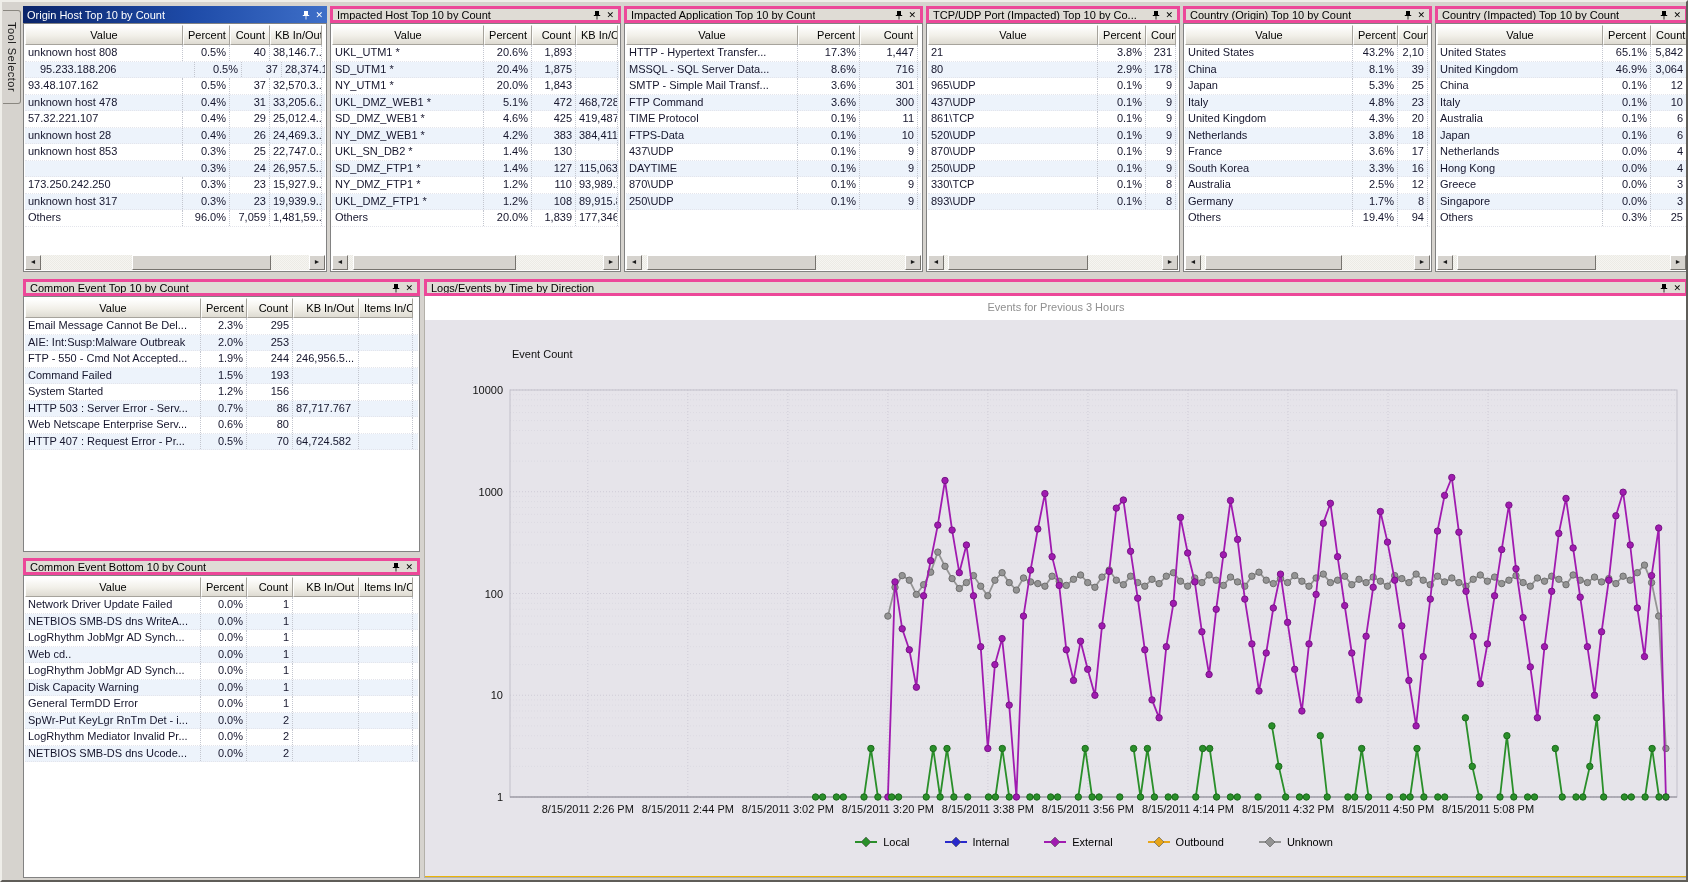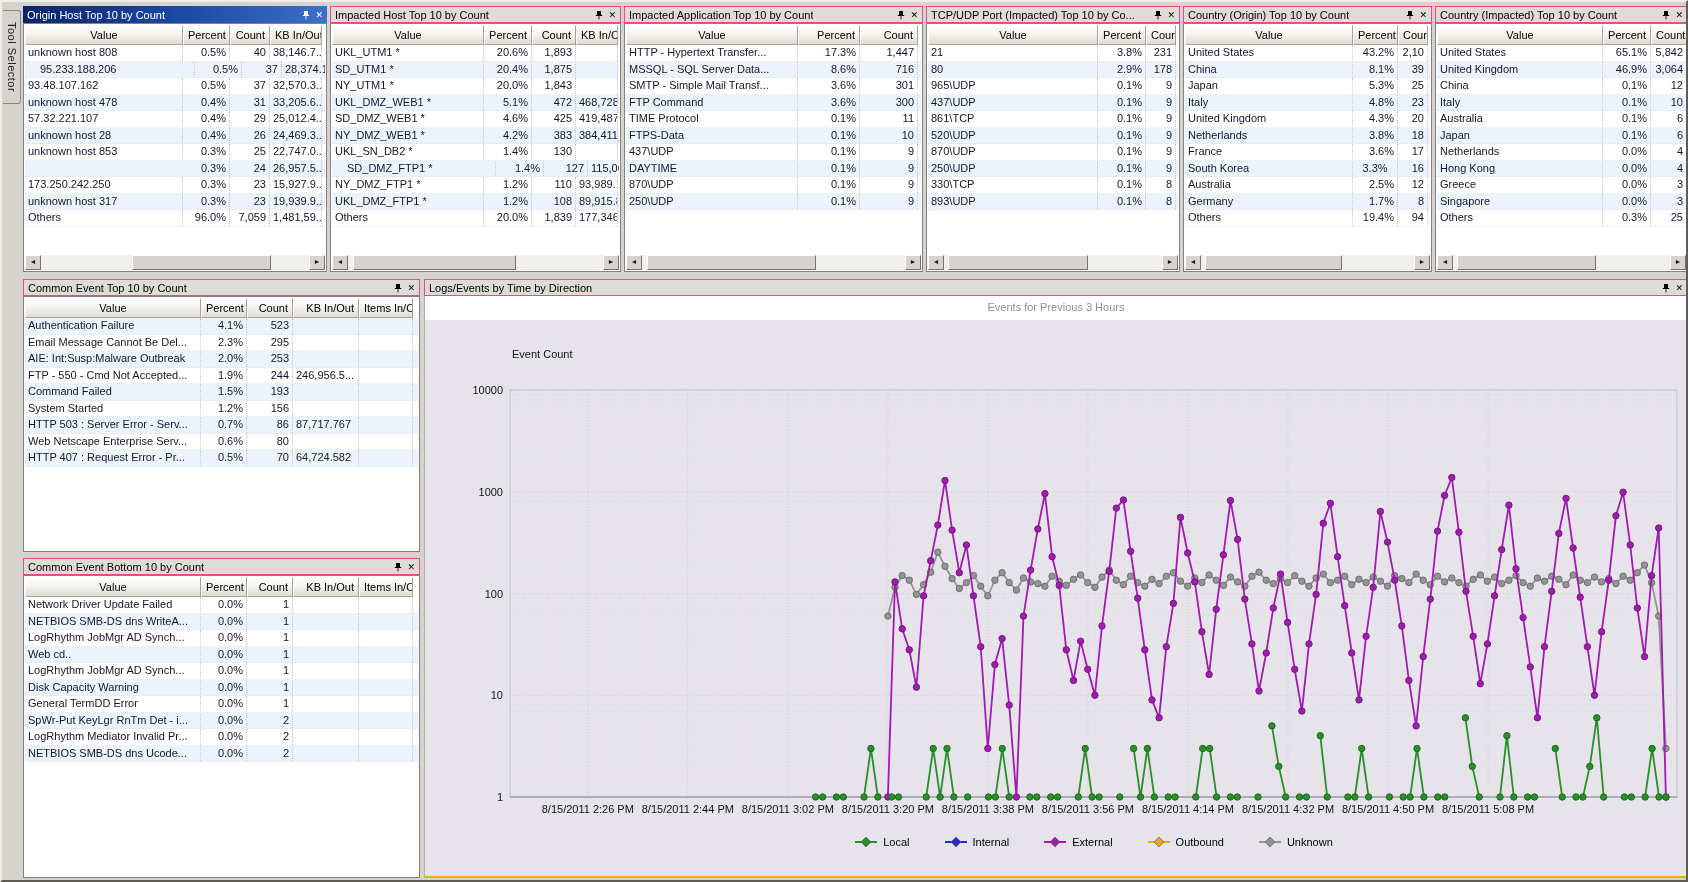--- a/index.html
+++ b/index.html
@@ -4,21 +4,21 @@
 <style>
   html,body{margin:0;padding:0;background:#7f7f7f;font-family:"Liberation Sans","DejaVu Sans",sans-serif;}
   #window{position:relative;width:1688px;height:882px;background:#d6d3ce;border:2px solid;border-color:#efeee9 #5f5d58 #5f5d58 #efeee9;box-sizing:border-box;overflow:hidden;}
   
   #tool-tab{position:absolute;left:1px;top:8px;width:18px;height:94px;background:#d6d3ce;border:1px solid #8a8780;border-left:none;border-radius:0 3px 3px 0;display:flex;align-items:center;justify-content:center;box-sizing:border-box;}
   #tool-tab span{writing-mode:vertical-rl;font-size:11px;color:#1a1a1a;letter-spacing:0.5px;}
   
   .panel{position:relative;display:flex;flex-direction:column;box-sizing:border-box;}
   .tbar{height:17px;flex:0 0 17px;display:flex;align-items:center;padding:0 4px;font-size:11px;box-sizing:border-box;white-space:nowrap;overflow:hidden;}
   .tbar.active{background:linear-gradient(90deg,#0a246a 0%,#1e4ba8 55%,#3e6fc8 100%);color:#ffffff;}
-  .tbar.inactive{background:#dfdcd5;border:1px solid #ec4899;color:#000;}
+  .tbar.inactive{background:#dfdcd5;border:3px solid #ec4899;color:#000;}
   .ttext{overflow:hidden;text-overflow:ellipsis;white-space:nowrap;}
   .ticons{margin-left:auto;display:flex;align-items:center;gap:4px;flex:0 0 auto;}
   .xico{font-size:9px;font-weight:bold;line-height:10px;}
   .pbody{position:relative;flex:1;background:#ffffff;border:1px solid #828282;box-sizing:border-box;overflow:hidden;}
   .grid{position:absolute;top:1px;left:1px;right:1px;bottom:16px;overflow:hidden;}
   .grid.noscroll{bottom:1px;}
   .ghdr{display:flex;height:20px;}
   .hcell{background:linear-gradient(180deg,#ffffff 0%,#f1efe8 55%,#dedbd2 100%);border:1px solid #a6a39c;border-left-color:#fdfdfb;border-top-color:#fdfdfb;box-sizing:border-box;font-size:11px;color:#000;line-height:18px;padding:0 4px;overflow:hidden;white-space:nowrap;flex:0 0 auto;}
   .hcell.c{text-align:center;}
   .hcell.r{text-align:right;}
@@ -202,21 +202,21 @@
               <div class="gcell r" style="width: 44px;">383</div>
               <div class="gcell l" style="width: 42px;">384,411...</div>
             </div>
             <div class="grow">
               <div class="gcell l" style="width: 152px;">UKL_SN_DB2 *</div>
               <div class="gcell r" style="width: 48px;">1.4%</div>
               <div class="gcell r" style="width: 44px;">130</div>
               <div class="gcell l" style="width: 42px;"></div>
             </div>
             <div class="grow alt">
-              <div class="gcell l" style="width: 152px; margin-left: 12px;">SD_DMZ_FTP1 *</div>
+              <div class="gcell l" style="width: 152px;">SD_DMZ_FTP1 *</div>
               <div class="gcell r" style="width: 48px;">1.4%</div>
               <div class="gcell r" style="width: 44px;">127</div>
               <div class="gcell l" style="width: 42px;">115,063...</div>
             </div>
             <div class="grow">
               <div class="gcell l" style="width: 152px;">NY_DMZ_FTP1 *</div>
               <div class="gcell r" style="width: 48px;">1.2%</div>
               <div class="gcell r" style="width: 44px;">110</div>
               <div class="gcell l" style="width: 42px;">93,989.1...</div>
             </div>
@@ -443,21 +443,21 @@
               <div class="gcell r" style="width: 45px;">3.8%</div>
               <div class="gcell r" style="width: 30px;">18</div>
             </div>
             <div class="grow">
               <div class="gcell l" style="width: 168px;">France</div>
               <div class="gcell r" style="width: 45px;">3.6%</div>
               <div class="gcell r" style="width: 30px;">17</div>
             </div>
             <div class="grow alt">
               <div class="gcell l" style="width: 168px;">South Korea</div>
-              <div class="gcell r" style="width: 45px; text-align: center;">3.3%</div>
+              <div class="gcell r" style="width: 45px;">3.3%</div>
               <div class="gcell r" style="width: 30px;">16</div>
             </div>
             <div class="grow">
               <div class="gcell l" style="width: 168px;">Australia</div>
               <div class="gcell r" style="width: 45px;">2.5%</div>
               <div class="gcell r" style="width: 30px;">12</div>
             </div>
             <div class="grow alt">
               <div class="gcell l" style="width: 168px;">Germany</div>
               <div class="gcell r" style="width: 45px;">1.7%</div>
@@ -998,27 +998,20 @@
       </header>
       <div class="pbody">
         <div class="grid noscroll">
           <div class="ghdr">
             <div class="hcell c" style="width: 176px;">Value</div>
             <div class="hcell r" style="width: 46px;">Percent</div>
             <div class="hcell r" style="width: 46px;">Count</div>
             <div class="hcell r" style="width: 66px;">KB In/Out</div>
             <div class="hcell r" style="width: 54px;">Items In/Out</div>
           </div>
-          <div class="grow alt">
-            <div class="gcell l" style="width: 176px;">Authentication Failure</div>
-            <div class="gcell r" style="width: 46px;">4.1%</div>
-            <div class="gcell r" style="width: 46px;">523</div>
-            <div class="gcell l" style="width: 66px;"></div>
-            <div class="gcell l" style="width: 54px;"></div>
-          </div>
           <div class="grow">
             <div class="gcell l" style="width: 176px;">Email Message Cannot Be Del...</div>
             <div class="gcell r" style="width: 46px;">2.3%</div>
             <div class="gcell r" style="width: 46px;">295</div>
             <div class="gcell l" style="width: 66px;"></div>
             <div class="gcell l" style="width: 54px;"></div>
           </div>
           <div class="grow alt">
             <div class="gcell l" style="width: 176px;">AIE: Int:Susp:Malware Outbreak</div>
             <div class="gcell r" style="width: 46px;">2.0%</div>

